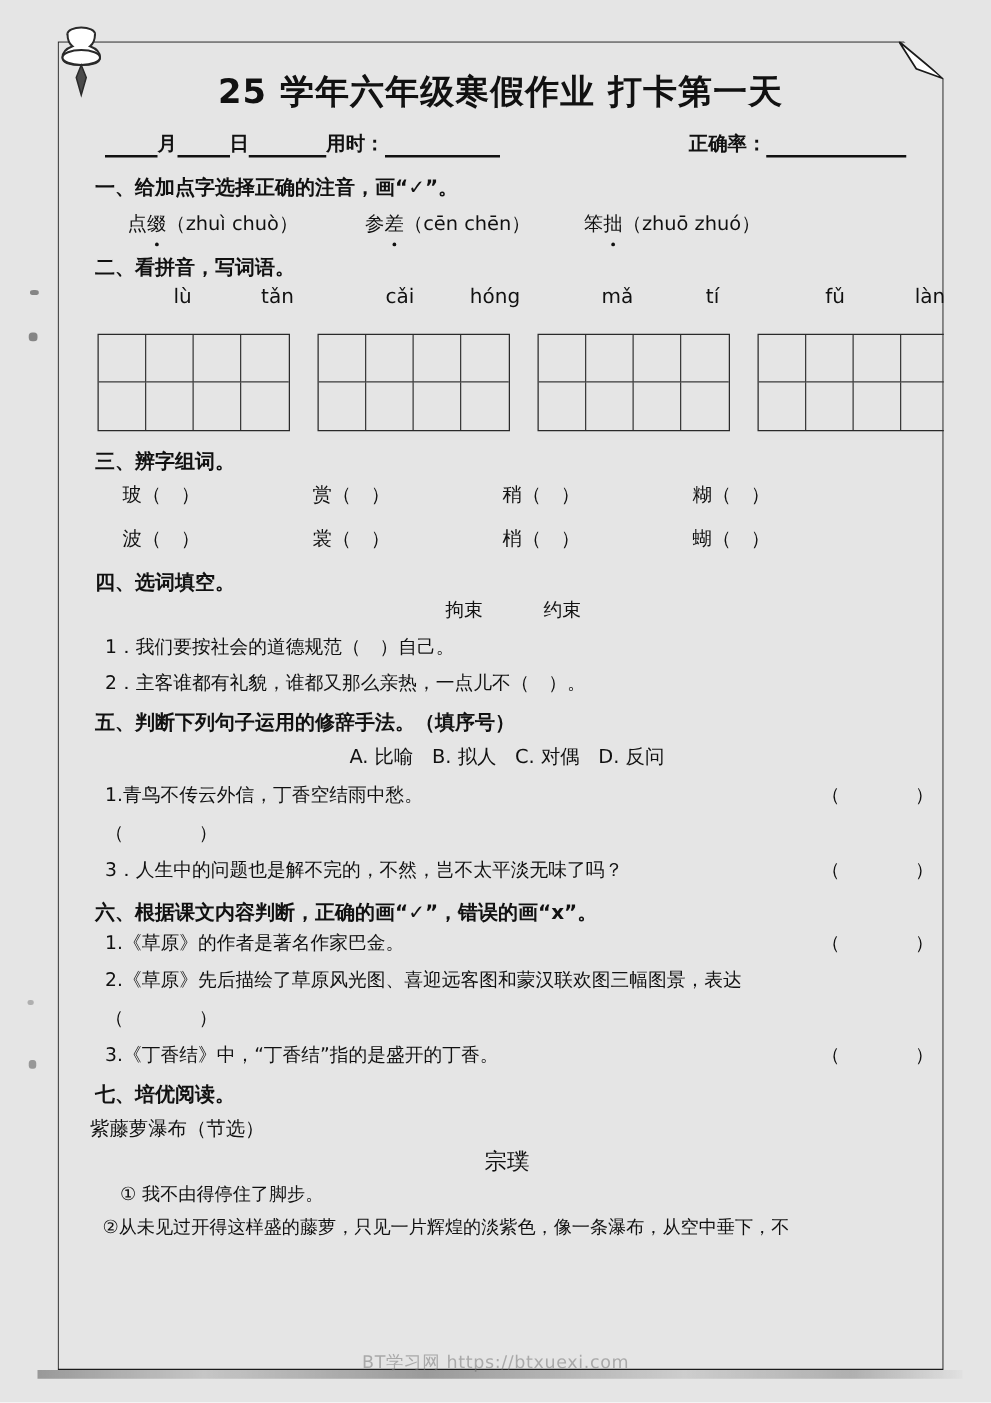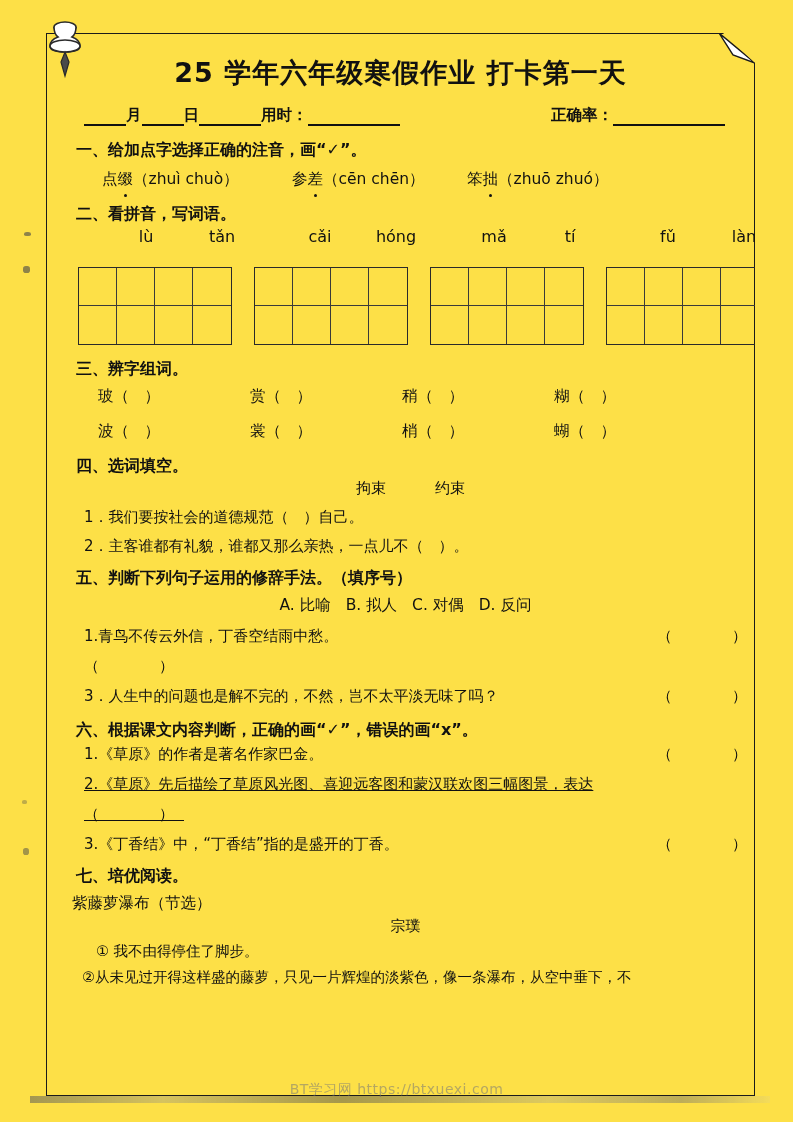--- a/index.html
+++ b/index.html
@@ -14,21 +14,21 @@
     font-family: "DejaVu Sans", "Liberation Sans", sans-serif;
     color: #111;
     overflow: hidden;
   }
 
   
   .sheet {
     position: absolute;
     left: 0; top: 0;
     width: 793px; height: 1122px;
-    background: #fde047;
+    background: #e5e5e5;
   }
   .page-border {
     position: absolute;
     left: 46px;
     top: 33px;
     width: 709px;
     height: 1063px;
     border: 1.6px solid #1b1b1b;
     box-sizing: border-box;
     clip-path: polygon(0 0, calc(100% - 32px) 0, 100% 30px, 100% 100%, 0 100%);
@@ -191,37 +191,37 @@
     margin: 11px 0 0 22px;
     padding-right: 10px;
   }
   .qrow .qtext { flex: 1; }
   .qrow .paren {
     width: 72px;
     text-align: center;
     letter-spacing: 10px;
     flex: none;
   }
-  .qrow.wrap { display: block; text-decoration: underline; }
+  .qrow.wrap { display: block; }
   .qrow.wrap .line2 {
     display: flex;
     margin-top: 11px;
   }
   .qrow.wrap .line2 .qtext { flex: 1; }
 
   
   .passage-title {
     text-align: left;
     font-size: 15.5px;
     margin: 6px 0 0 0;
     padding-left: 10px;
   }
   .passage-author {
     text-align: center;
-    font-size: 15px;
+    font-size: 18px;
     margin: 3px 0 0 0;
     padding-left: 10px;
   }
   .passage-p {
     font-size: 14.5px;
     margin: 6px 0 0 34px;
     padding-right: 6px;
     line-height: 1.35;
   }
   .passage-p.cut {

